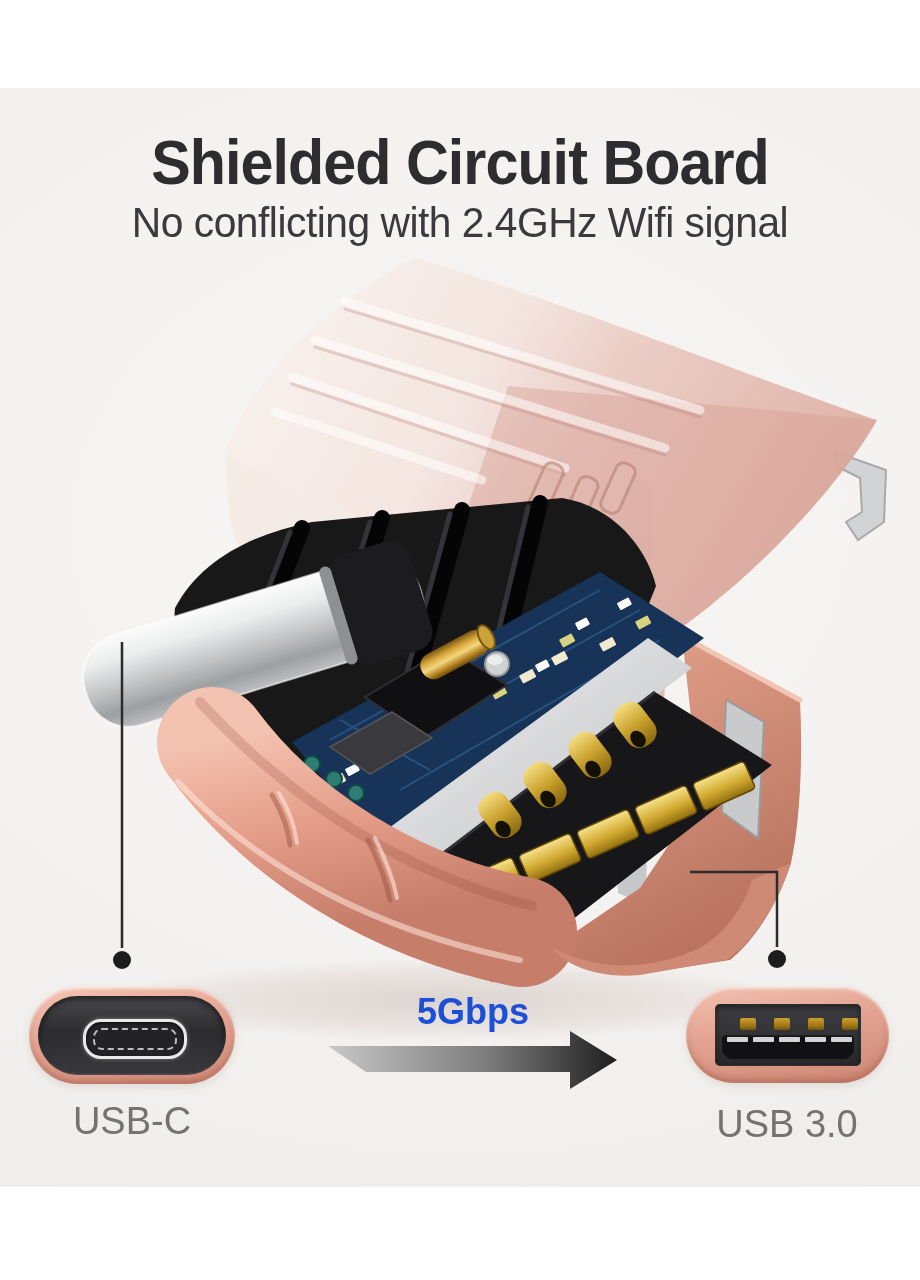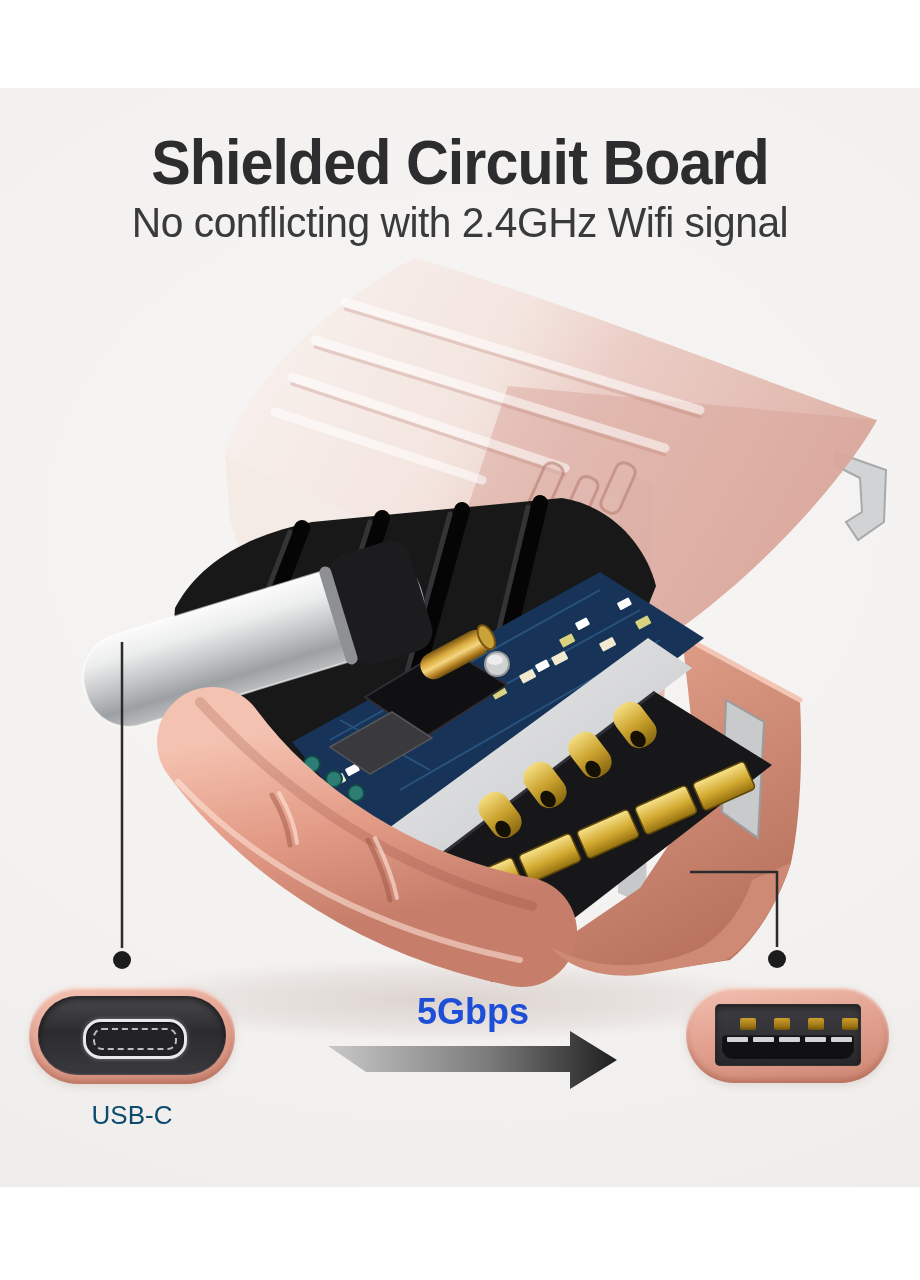--- a/index.html
+++ b/index.html
@@ -8,21 +8,21 @@
   .panel{position:absolute;left:0;top:88px;width:920px;height:1099px;
          background:radial-gradient(ellipse 120% 80% at 50% 40%, #f7f6f4 0%, #f3f1ef 60%, #edebe9 100%);}
   .headline{position:absolute;left:0;top:126px;width:920px;text-align:center;
             font-size:63px;font-weight:700;color:#2d2d2f;letter-spacing:-1px;
             transform:scaleX(.94);transform-origin:50% 50%;white-space:nowrap;}
   .subline{position:absolute;left:0;top:199px;width:920px;text-align:center;
            font-size:42px;font-weight:400;color:#3a3a3c;letter-spacing:-.5px;
            transform:scaleX(.97);transform-origin:50% 50%;white-space:nowrap;}
   .speed{position:absolute;left:373px;top:991px;width:200px;text-align:center;
          font-size:36px;font-weight:600;color:#1d4ed8;}
-  .port-label{position:absolute;font-size:26px;font-weight:500;color:#0c4a6e;text-align:center;}
+  .port-label{position:absolute;font-size:38px;font-weight:500;color:#737373;text-align:center;}
   .lbl-usbc{left:32px;top:1100px;width:200px;}
   .lbl-usb3{left:687px;top:1103px;width:200px;}
   svg.art{position:absolute;left:0;top:0;}
 
   
   .usbc{position:absolute;left:29px;top:987px;width:206px;height:97px;border-radius:50px;
         background:linear-gradient(170deg,#f4c4b4 0%,#e5a493 45%,#d18a78 100%);
         box-shadow:inset 0 2px 3px rgba(255,255,255,.65), inset 0 -4px 6px rgba(150,80,60,.45), 0 3px 8px rgba(90,60,50,.12);}
   .usbc-cavity{position:absolute;left:9px;top:9px;right:9px;bottom:9px;border-radius:42px;
         background:linear-gradient(180deg,#4a4a4e 0%,#2c2c2f 45%,#3a3a3e 100%);
@@ -300,13 +300,14 @@
         <span class="dashA d1"></span>
         <span class="dashA d2"></span>
         <span class="dashA d3"></span>
         <span class="dashA d4"></span>
         <span class="dashA d5"></span>
       </div>
     </div>
   </div>
 
   <div class="port-label lbl-usbc">USB-C</div>
+  <div class="port-label lbl-usb3">USB 3.0</div>
 </div>
 
 </body></html>

